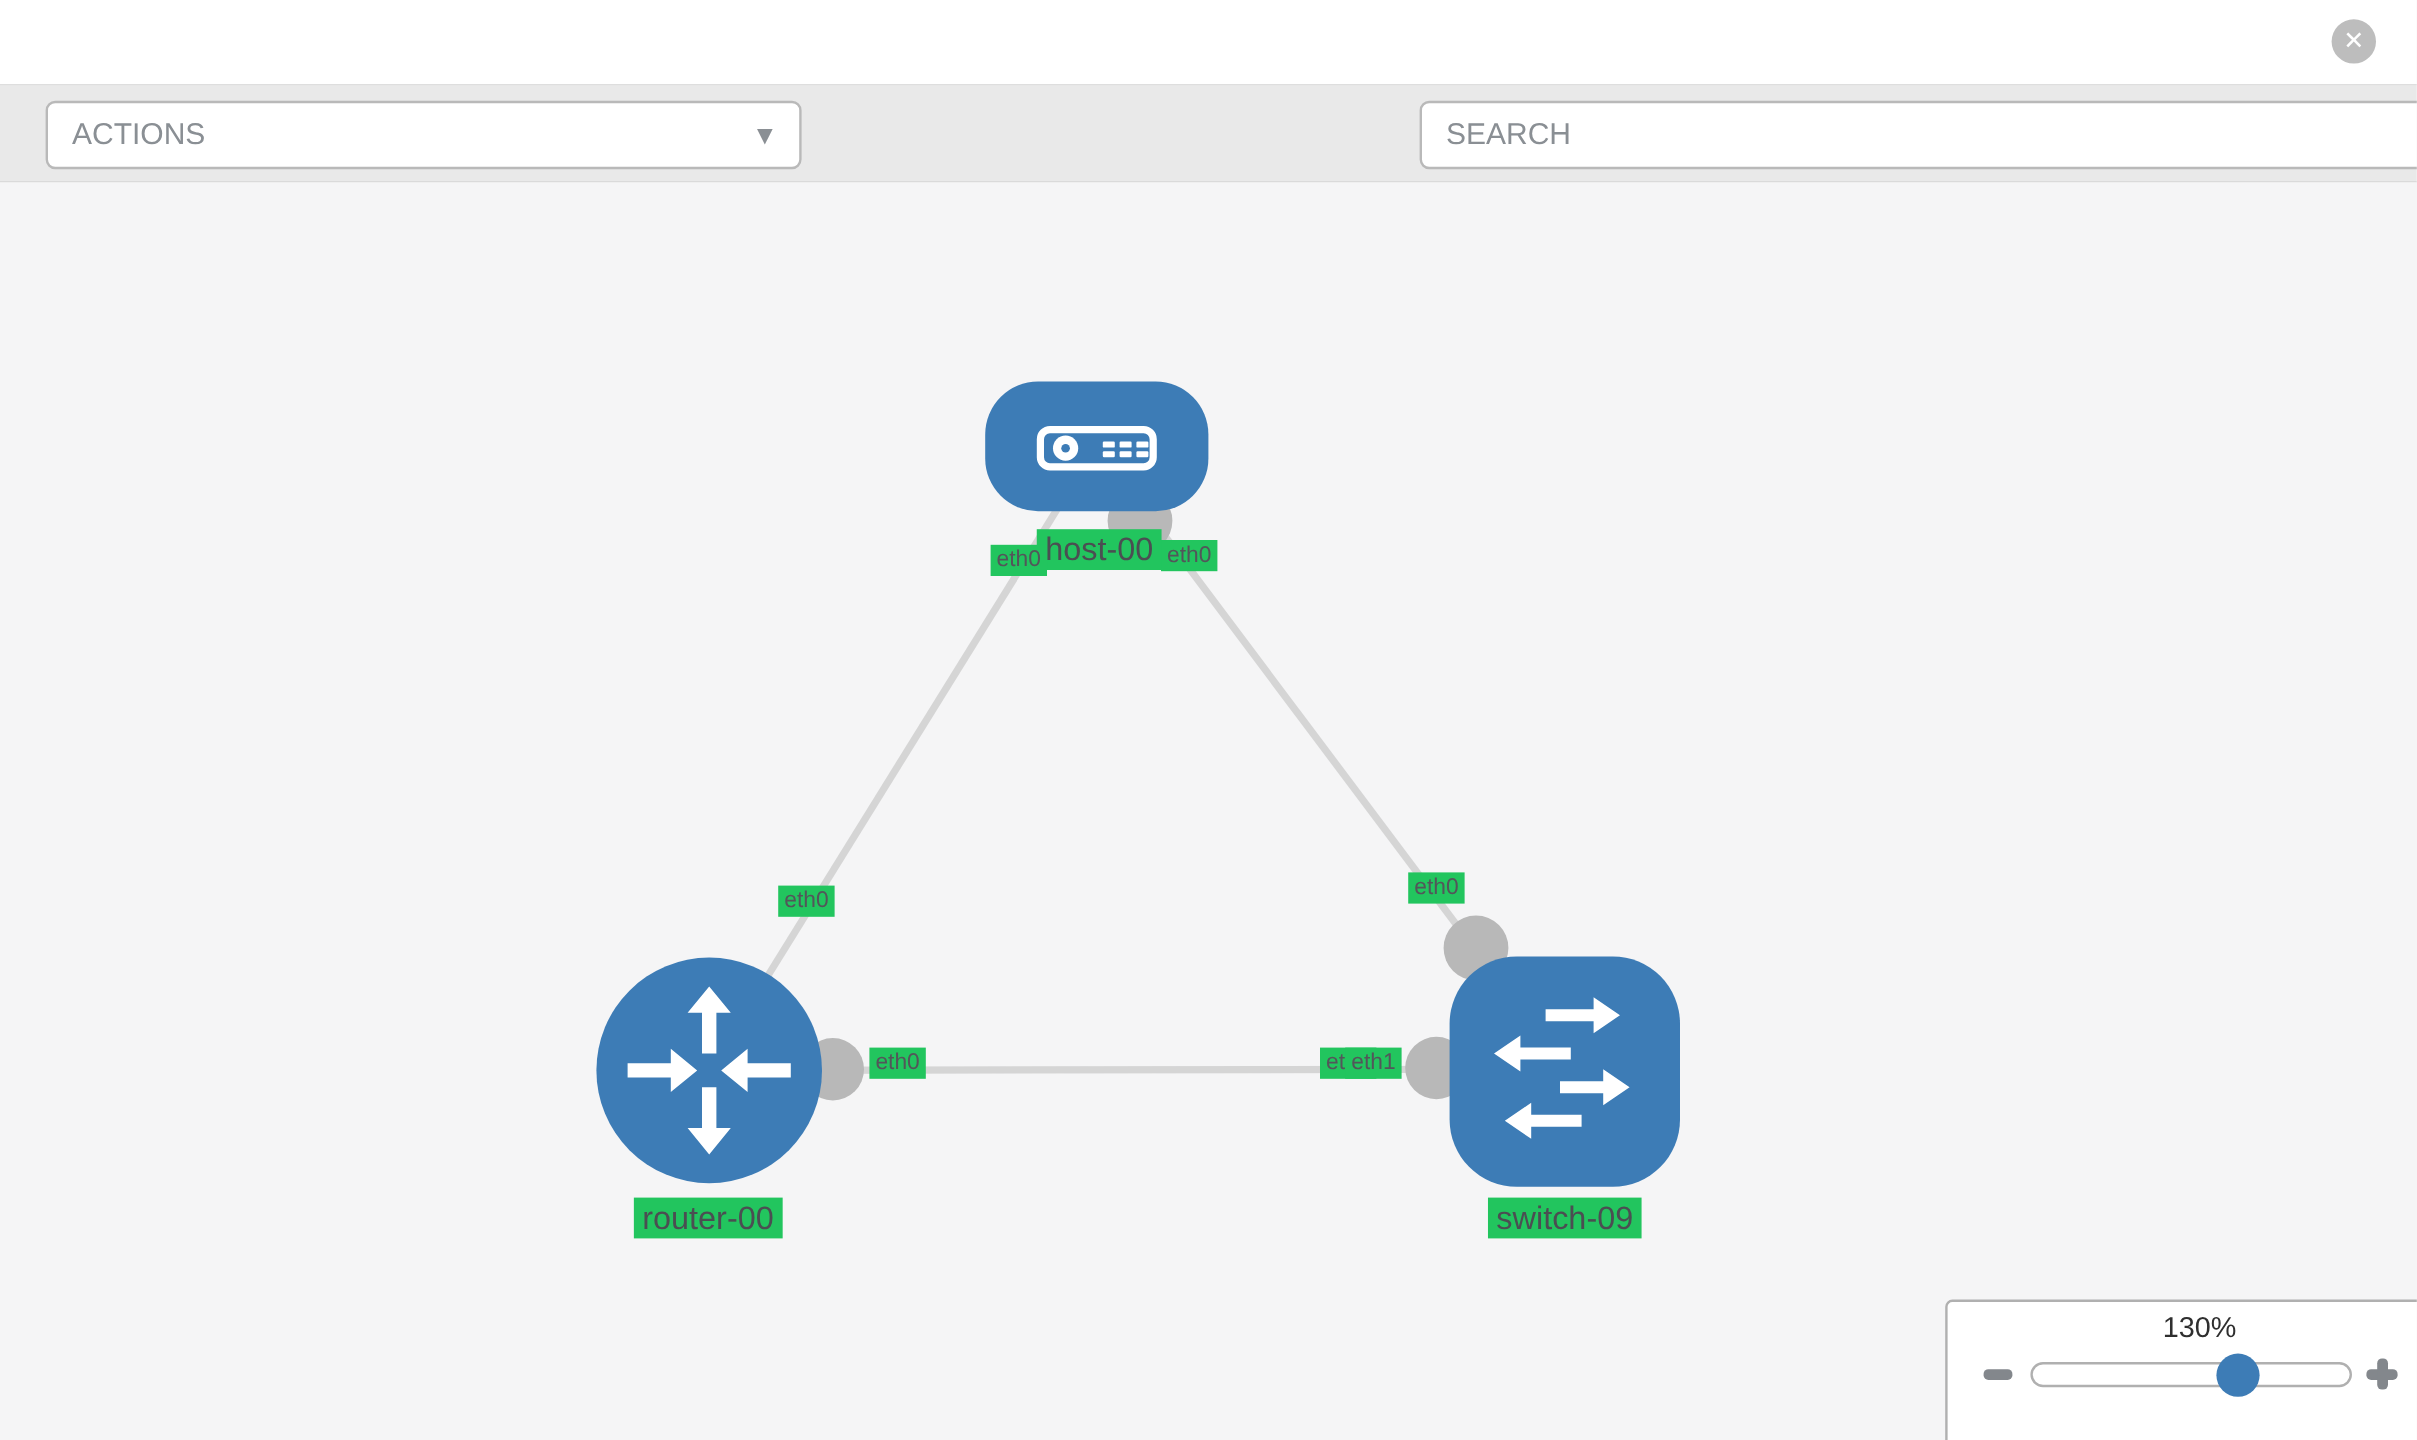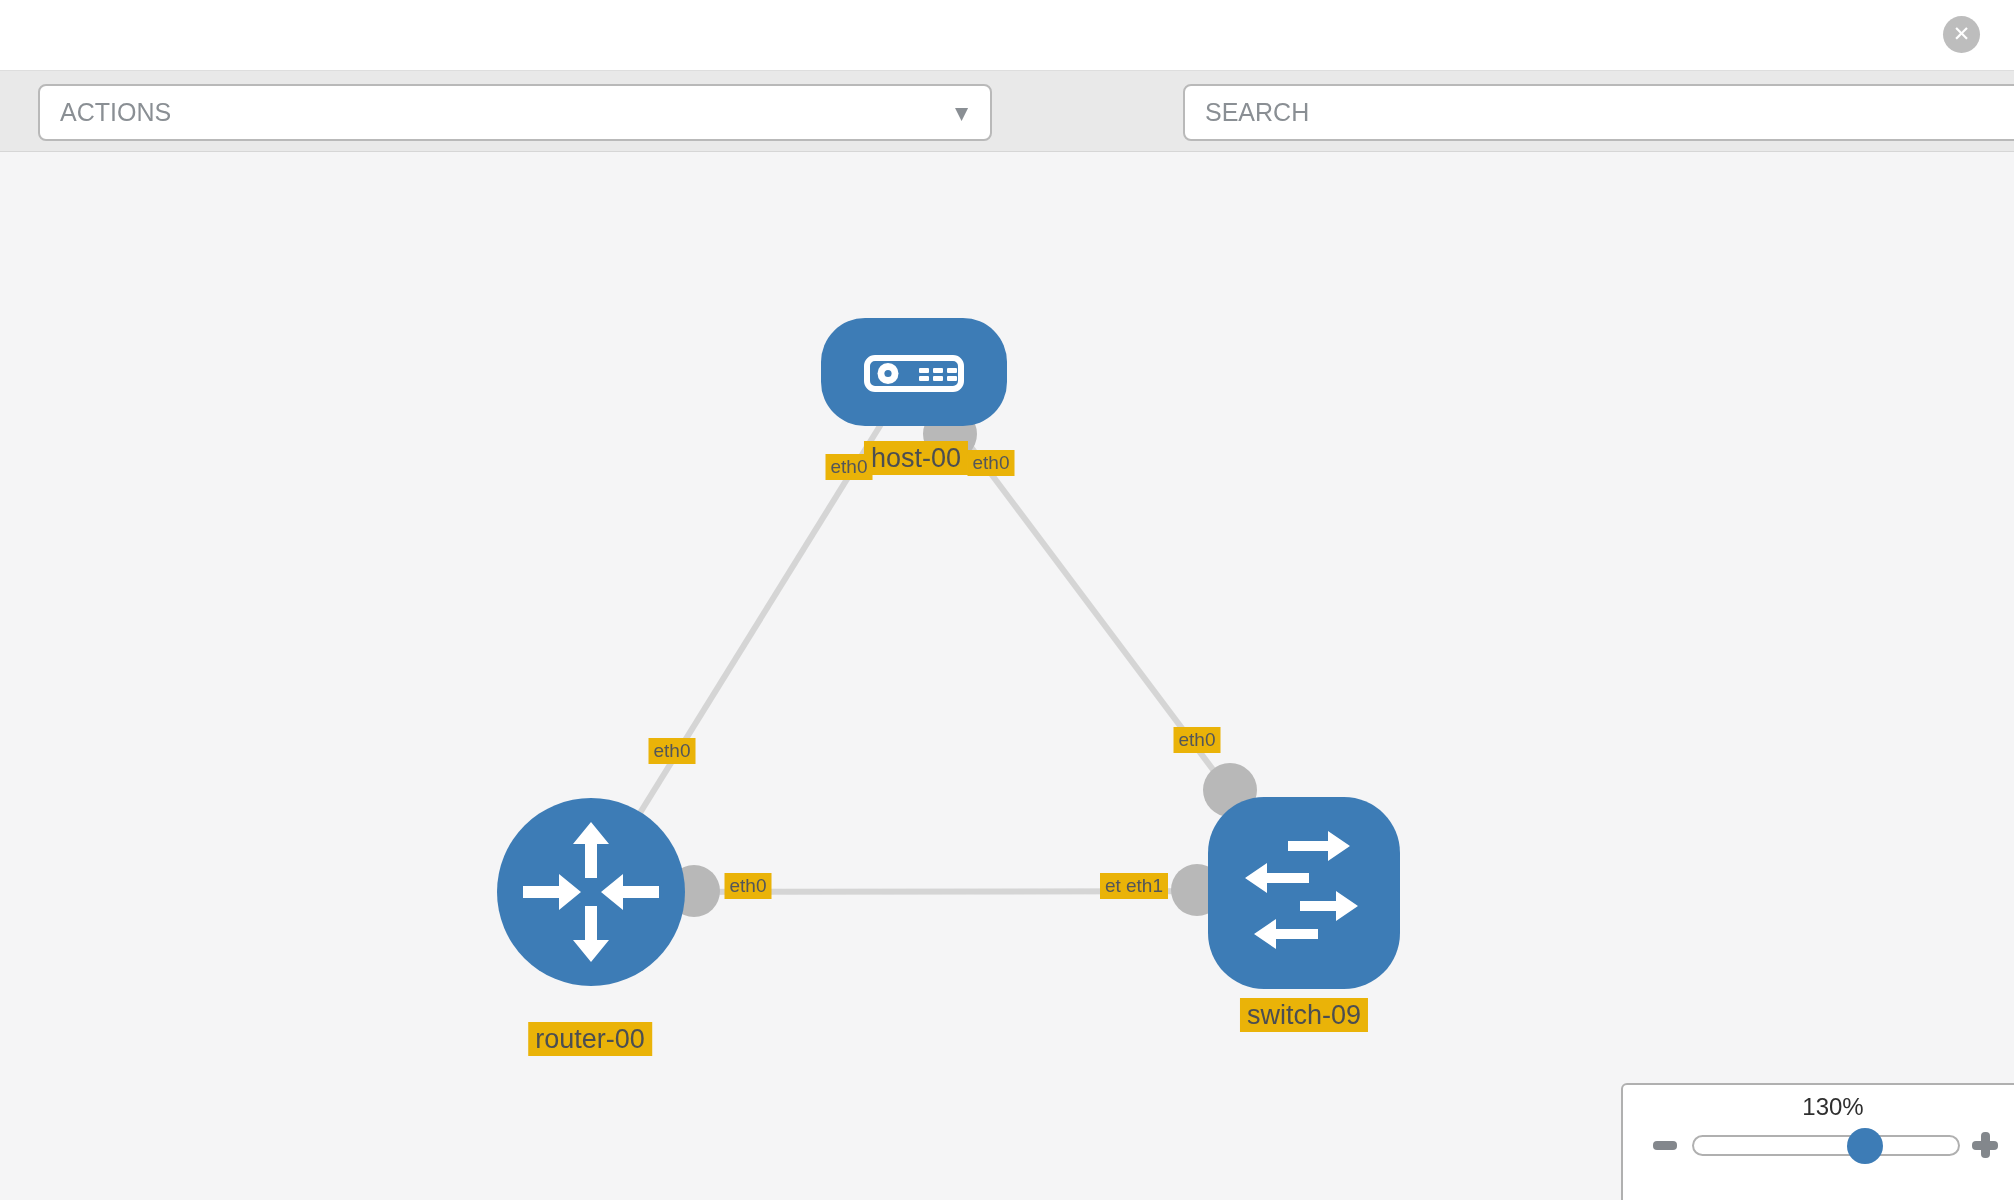--- a/index.html
+++ b/index.html
@@ -38,21 +38,21 @@
     cursor: pointer;
   }
   .combo .combo-label {
     position: absolute; left: 20px; top: 0; line-height: 53px;
     font-size: 25px; color: #8a8f94;
   }
   .combo .caret {
     position: absolute; right: 22px; top: 17px;
     font-size: 17px; color: #8a8f94; font-family: "DejaVu Sans", sans-serif;
   }
-  .combo-actions { left: 38px;  width: 954px; }
+  .combo-actions { left: 38px;  width: 630px; }
   .combo-search  { left: 1183px; width: 914px; }
 
   .tool-icon-btn {
     position: absolute; top: 94px; width: 38px; height: 38px;
     background: transparent; border: none; padding: 0; cursor: pointer;
   }
   .tool-icon-btn svg { width: 34px; height: 34px; fill: #7c8187; }
   .btn-wrench { left: 1046px; }
   .btn-key    { left: 1116px; }
   .btn-key svg { transform: scaleX(-1); }
@@ -67,34 +67,34 @@
   .node {
     position: absolute; z-index: 2; border: none; padding: 0; cursor: pointer;
     background: #3d7cb6; display: flex; align-items: center; justify-content: center;
   }
   .node svg { display: block; }
   .node-host   { left: 821px;  top: 166px; width: 186px; height: 108px; border-radius: 44px; }
   .node-router { left: 497px;  top: 646px; width: 188px; height: 188px; border-radius: 50%; }
   .node-switch { left: 1208px; top: 645px; width: 192px; height: 192px; border-radius: 56px; }
 
   .chip {
-    position: absolute; z-index: 3; background: #eab308; white-space: nowrap;
+    position: absolute; z-index: 3; background: #22c55e; white-space: nowrap;
   }
   .node-label {
     font-size: 27px; color: #4b4e52; line-height: 34px; padding: 0 7px;
     transform: translateX(-50%);
     text-align: right;
   }
   .if-label {
     font-size: 19px; color: #53565a; line-height: 26px; padding: 0 5px;
   }
   .if-centered { transform: translateX(-50%); }
 
   .lbl-host   { left: 916px;  top: 289px; }
-  .lbl-router { left: 590px;  top: 846px; margin-top: 24px; }
+  .lbl-router { left: 590px;  top: 846px; }
   .lbl-switch { left: 1304px; top: 846px; }
 
   .if-host-left    { left: 849px;  top: 302px; }
   .if-host-right   { left: 991px;  top: 298px; }
   .if-mid-left     { left: 672px;  top: 586px; }
   .if-top-right    { left: 1197px; top: 575px; }
   .if-router-right { left: 748px;  top: 721px; }
   .if-switch-back  { left: 1100px; top: 721px; z-index: 3; }
   .if-switch-front { left: 1121px; top: 721px; z-index: 4; }
 

